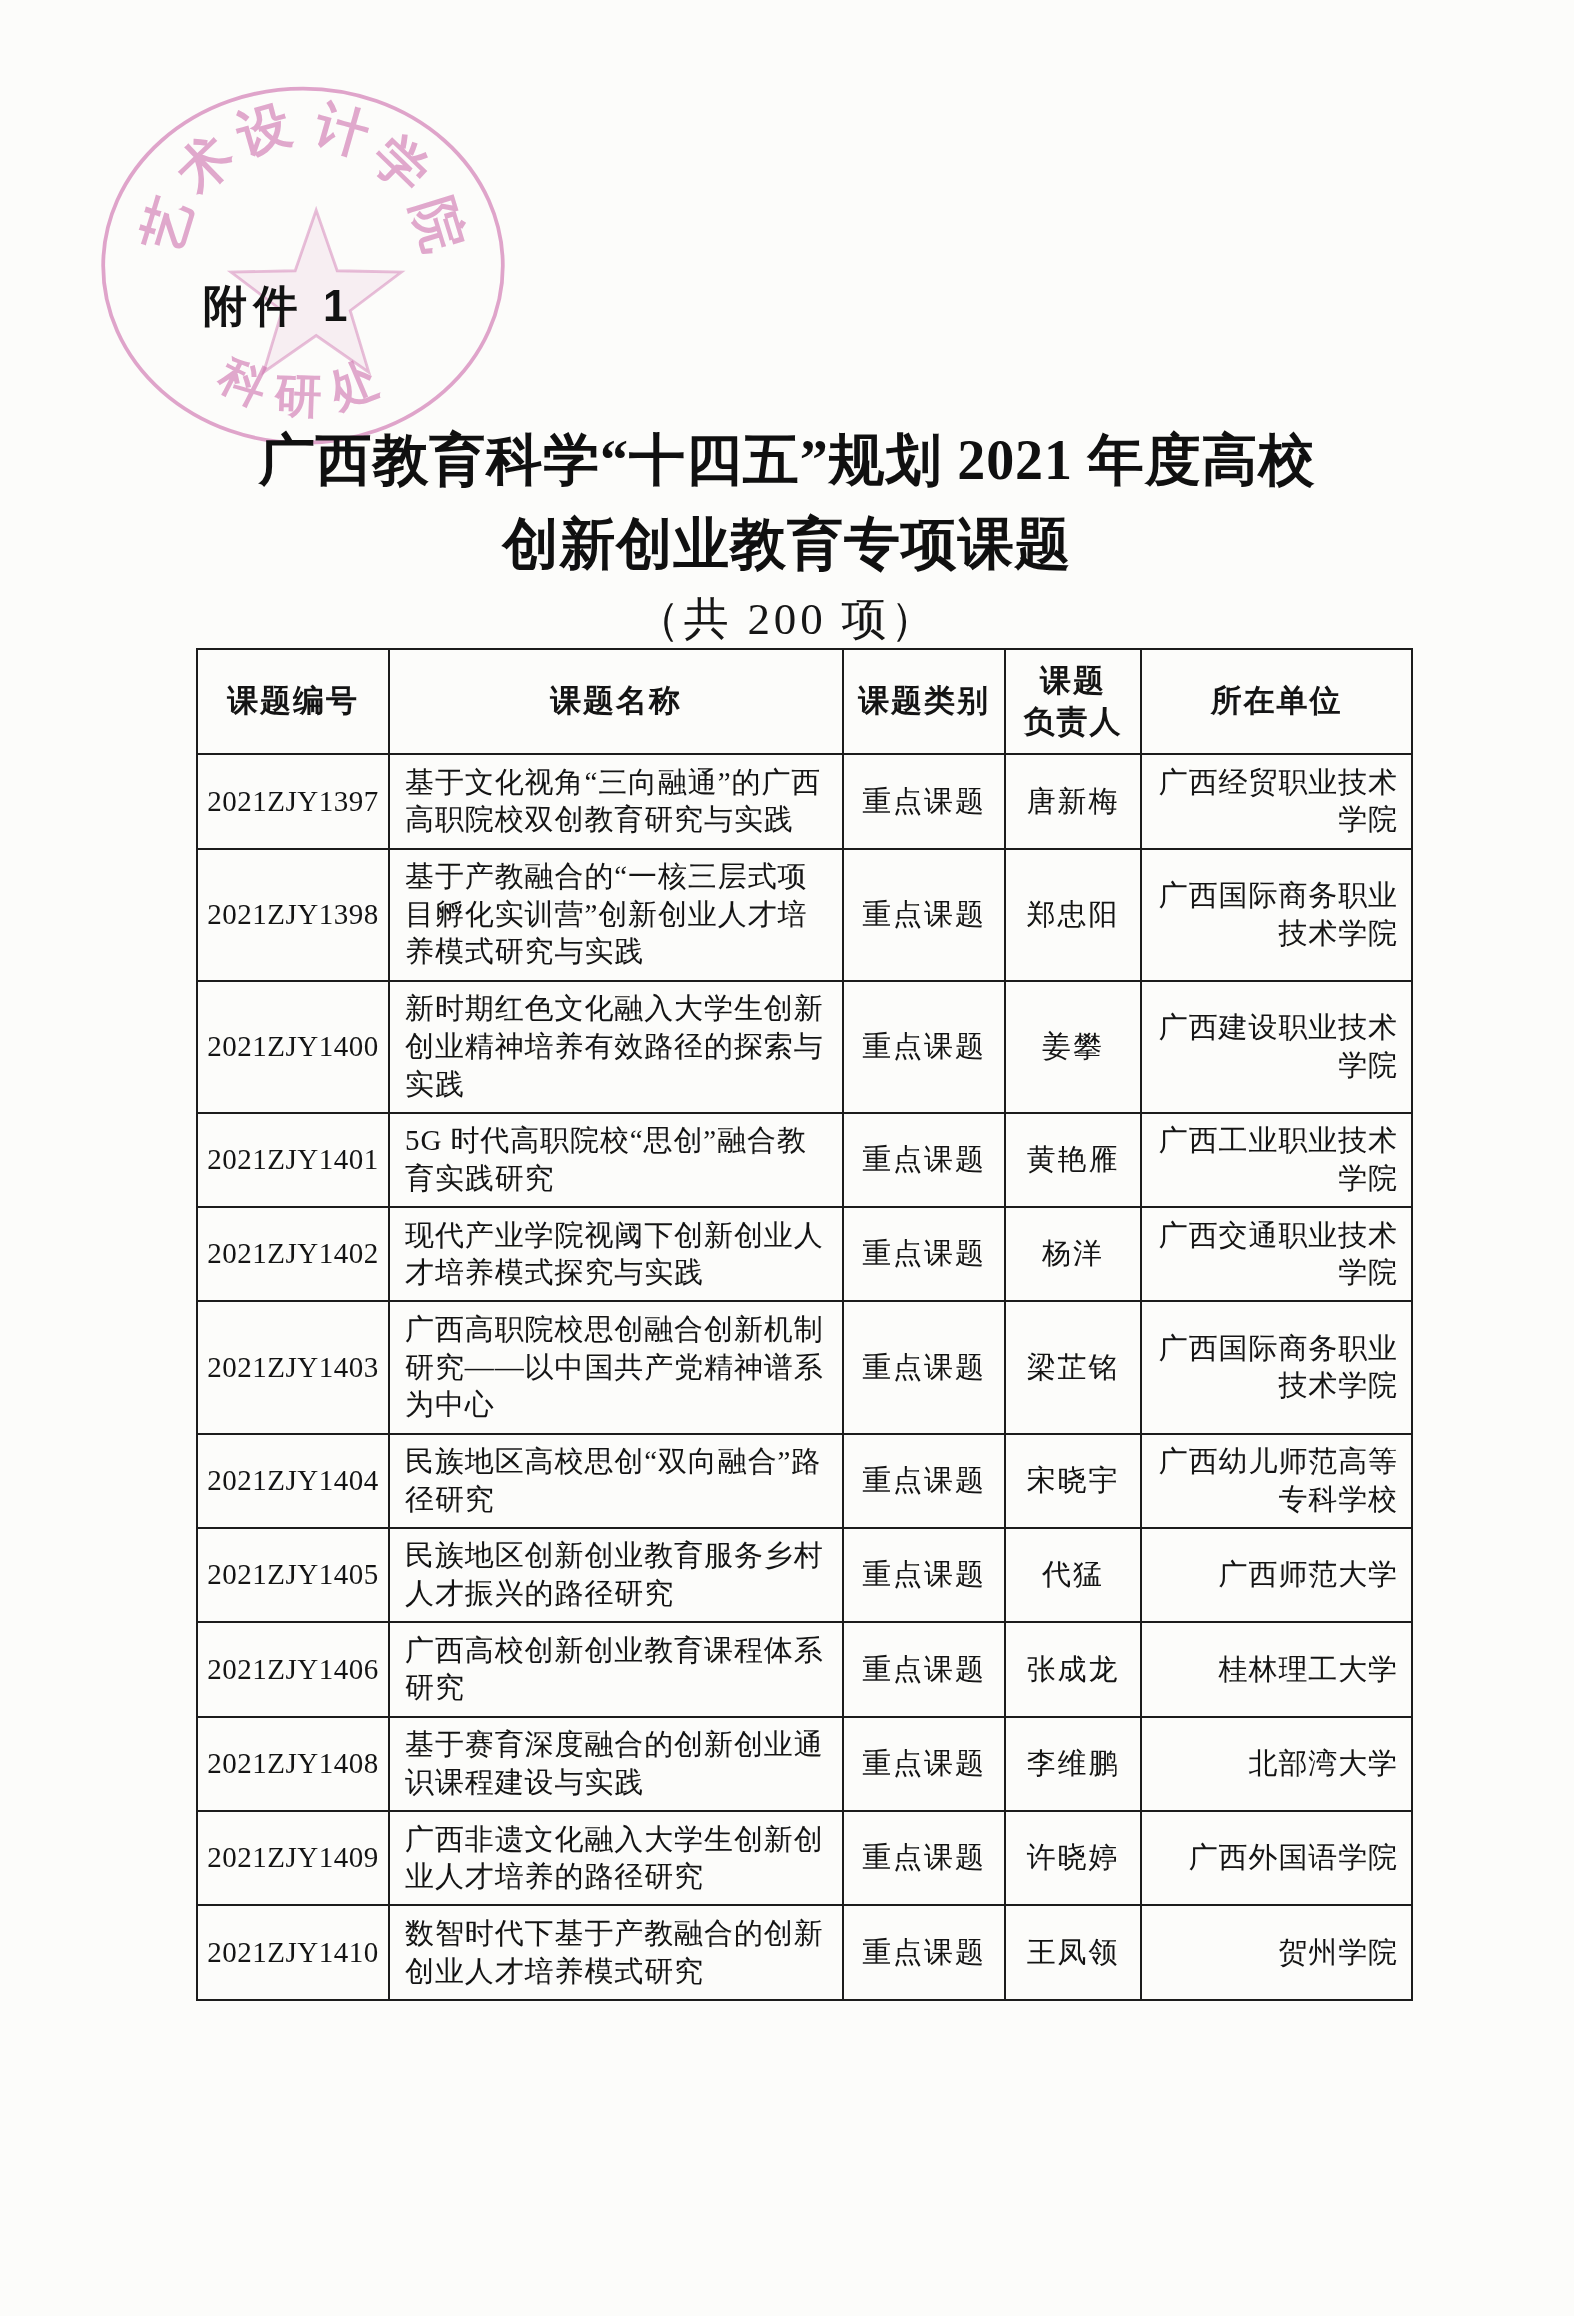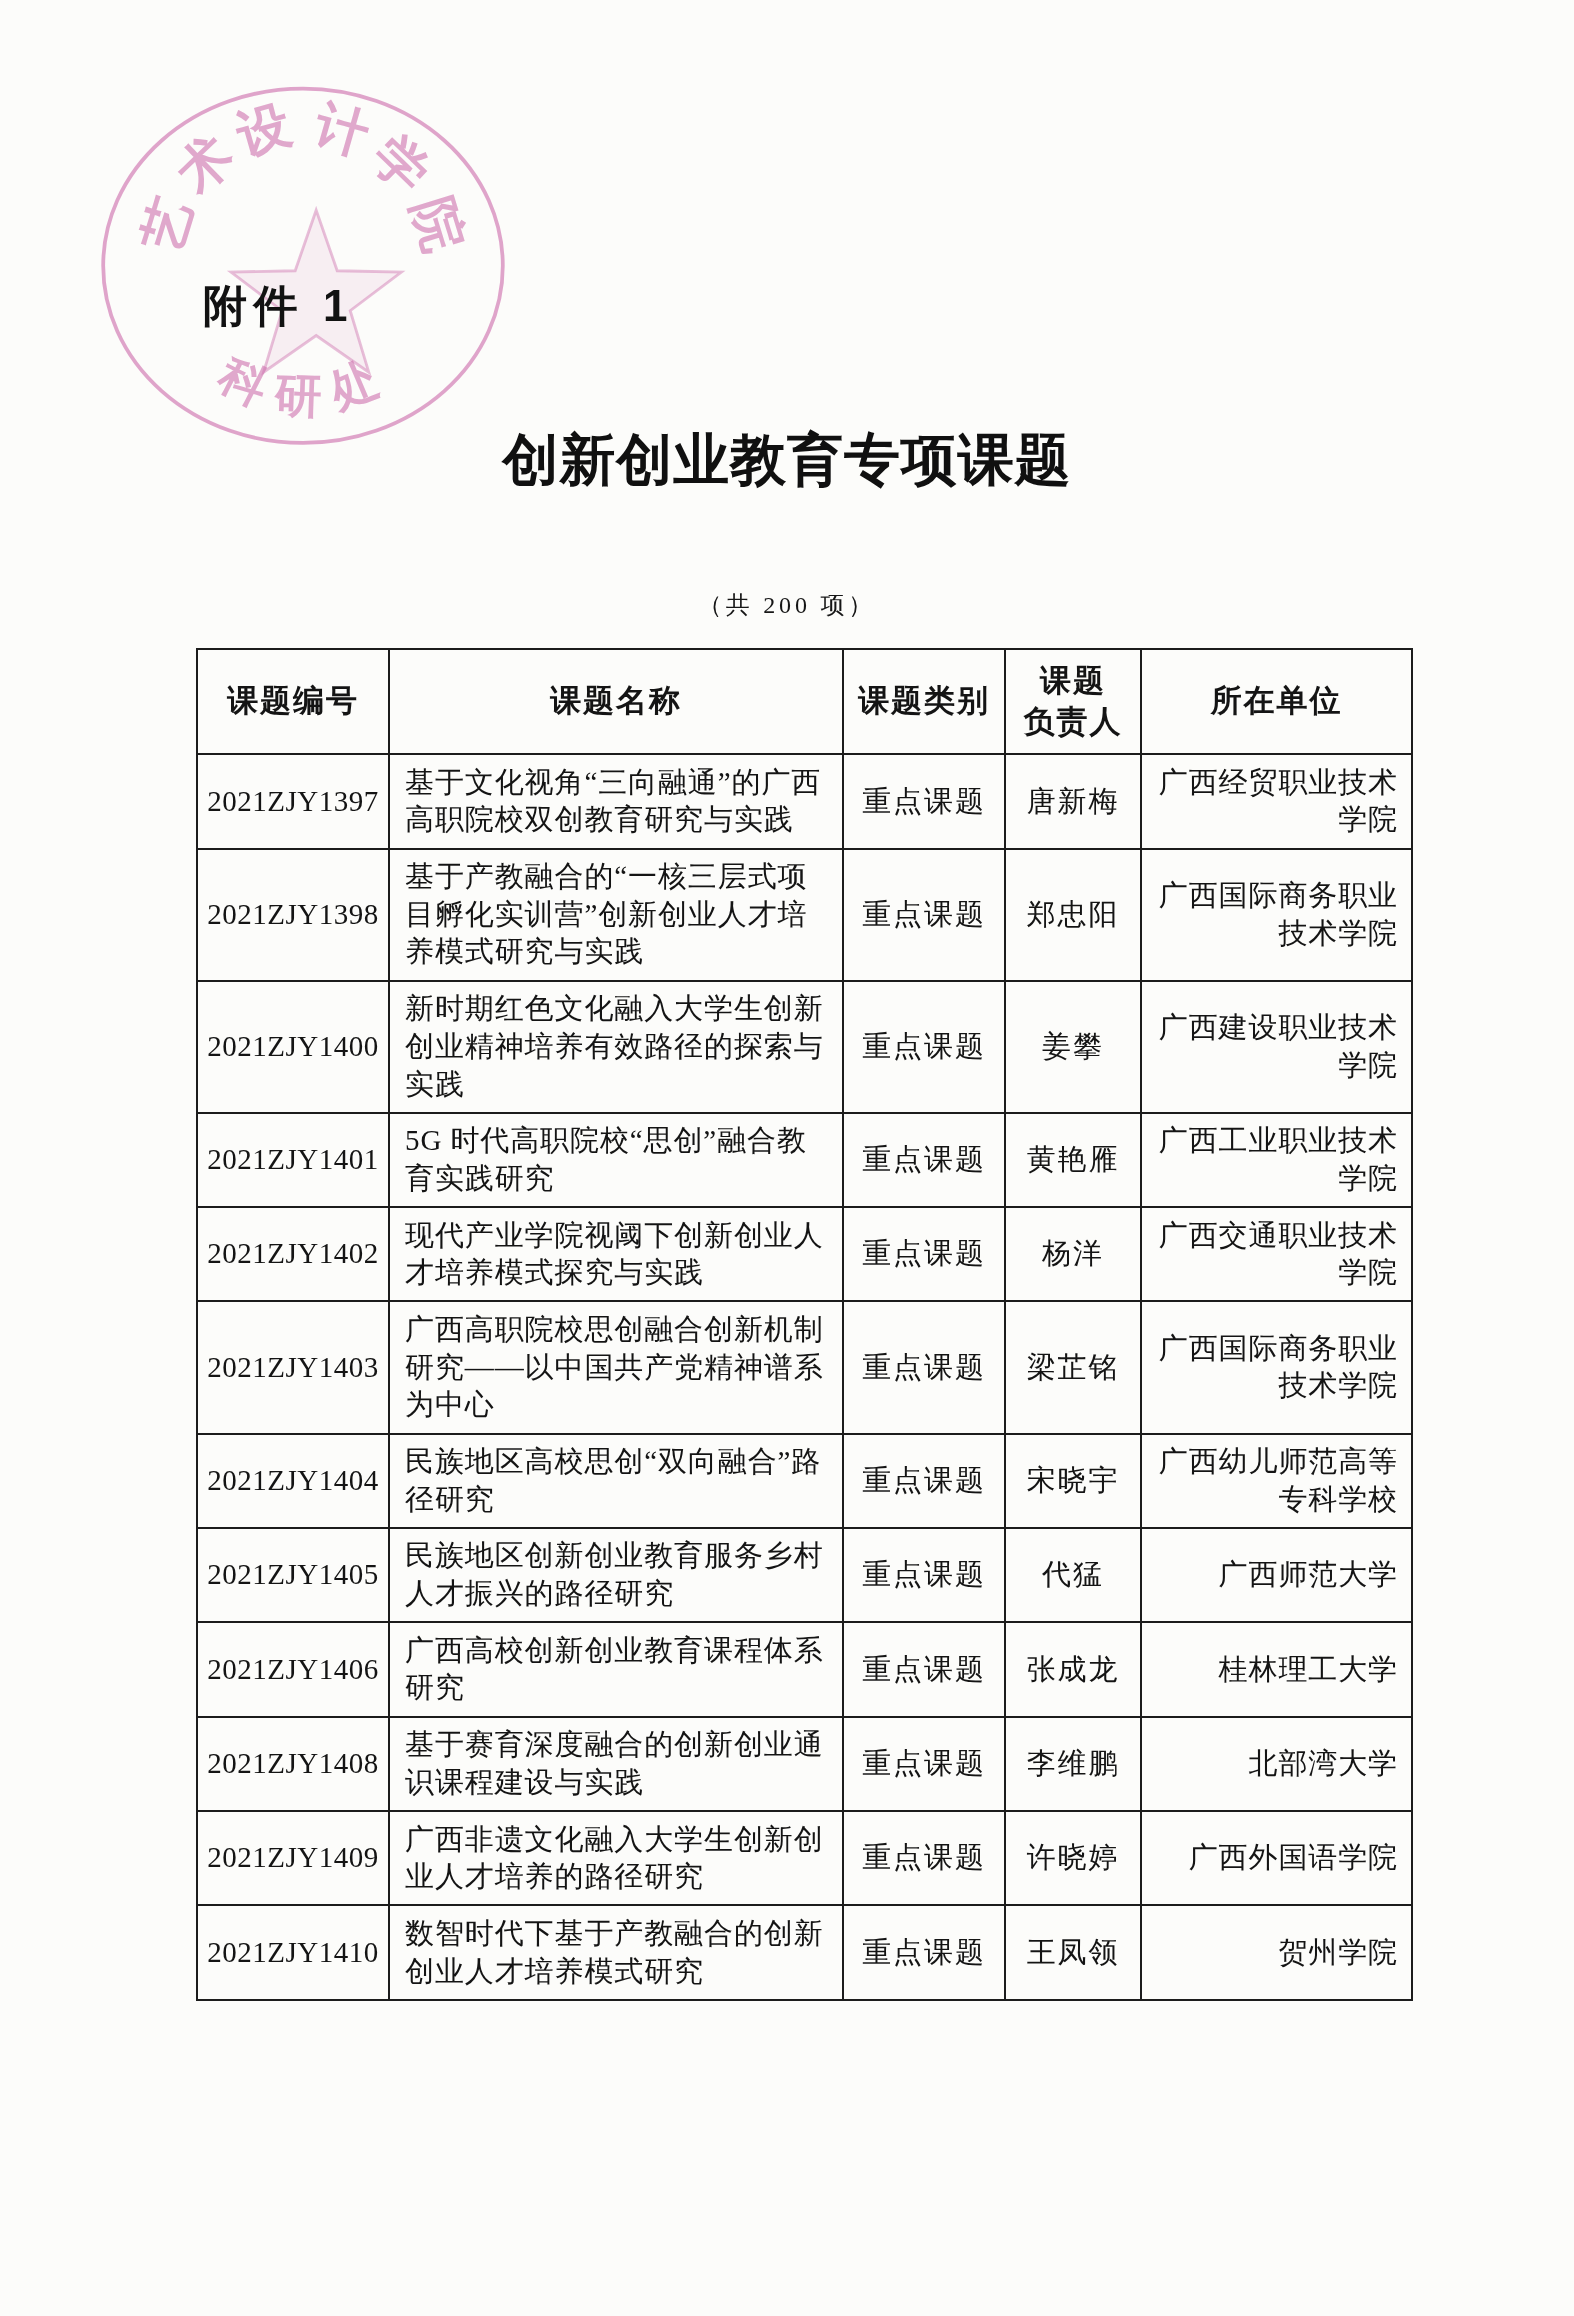--- a/index.html
+++ b/index.html
@@ -44,21 +44,21 @@
     font-size:56px;
     line-height:1.5;
     color:#101010;
     letter-spacing:0.9px;
   }
   .subtitle{
     position:absolute;
     left:0; top:589px;
     width:1574px;
     text-align:center;
-    font-size:24px;
+    font-size:45px;
     color:#161616;
     letter-spacing:3.8px;
   }
   
   table.projects{
     position:absolute;
     left:196px; top:648px;
     width:1215px;
     border-collapse:collapse;
     table-layout:fixed;
@@ -128,20 +128,21 @@
     <g id="stamp-bottom" fill="currentColor" fill-opacity="0.62" font-size="50">
         <text x="163.34931103594255" y="318.9589003379948" text-anchor="middle" dominant-baseline="central" transform="rotate(27 163.34931103594255 318.9589003379948)">科</text>
         <text x="221.1838694550549" y="333.91593412863523" text-anchor="middle" dominant-baseline="central" transform="rotate(2 221.1838694550549 333.91593412863523)">研</text>
         <text x="279.9208957315198" y="323.0296697764368" text-anchor="middle" dominant-baseline="central" transform="rotate(-23 279.9208957315198 323.0296697764368)">处</text>
       </g>
   </svg>
 
   <div class="attachment">附件 1</div>
 
   <div class="title-block">
+    <div>广西教育科学“十四五”规划 2021 年度高校</div>
     <div>创新创业教育专项课题</div>
   </div>
 
   <div class="subtitle">（共 200 项）</div>
 
   <table class="projects">
     <colgroup>
       <col class="c1">
         <col class="c2">
         <col class="c3">

